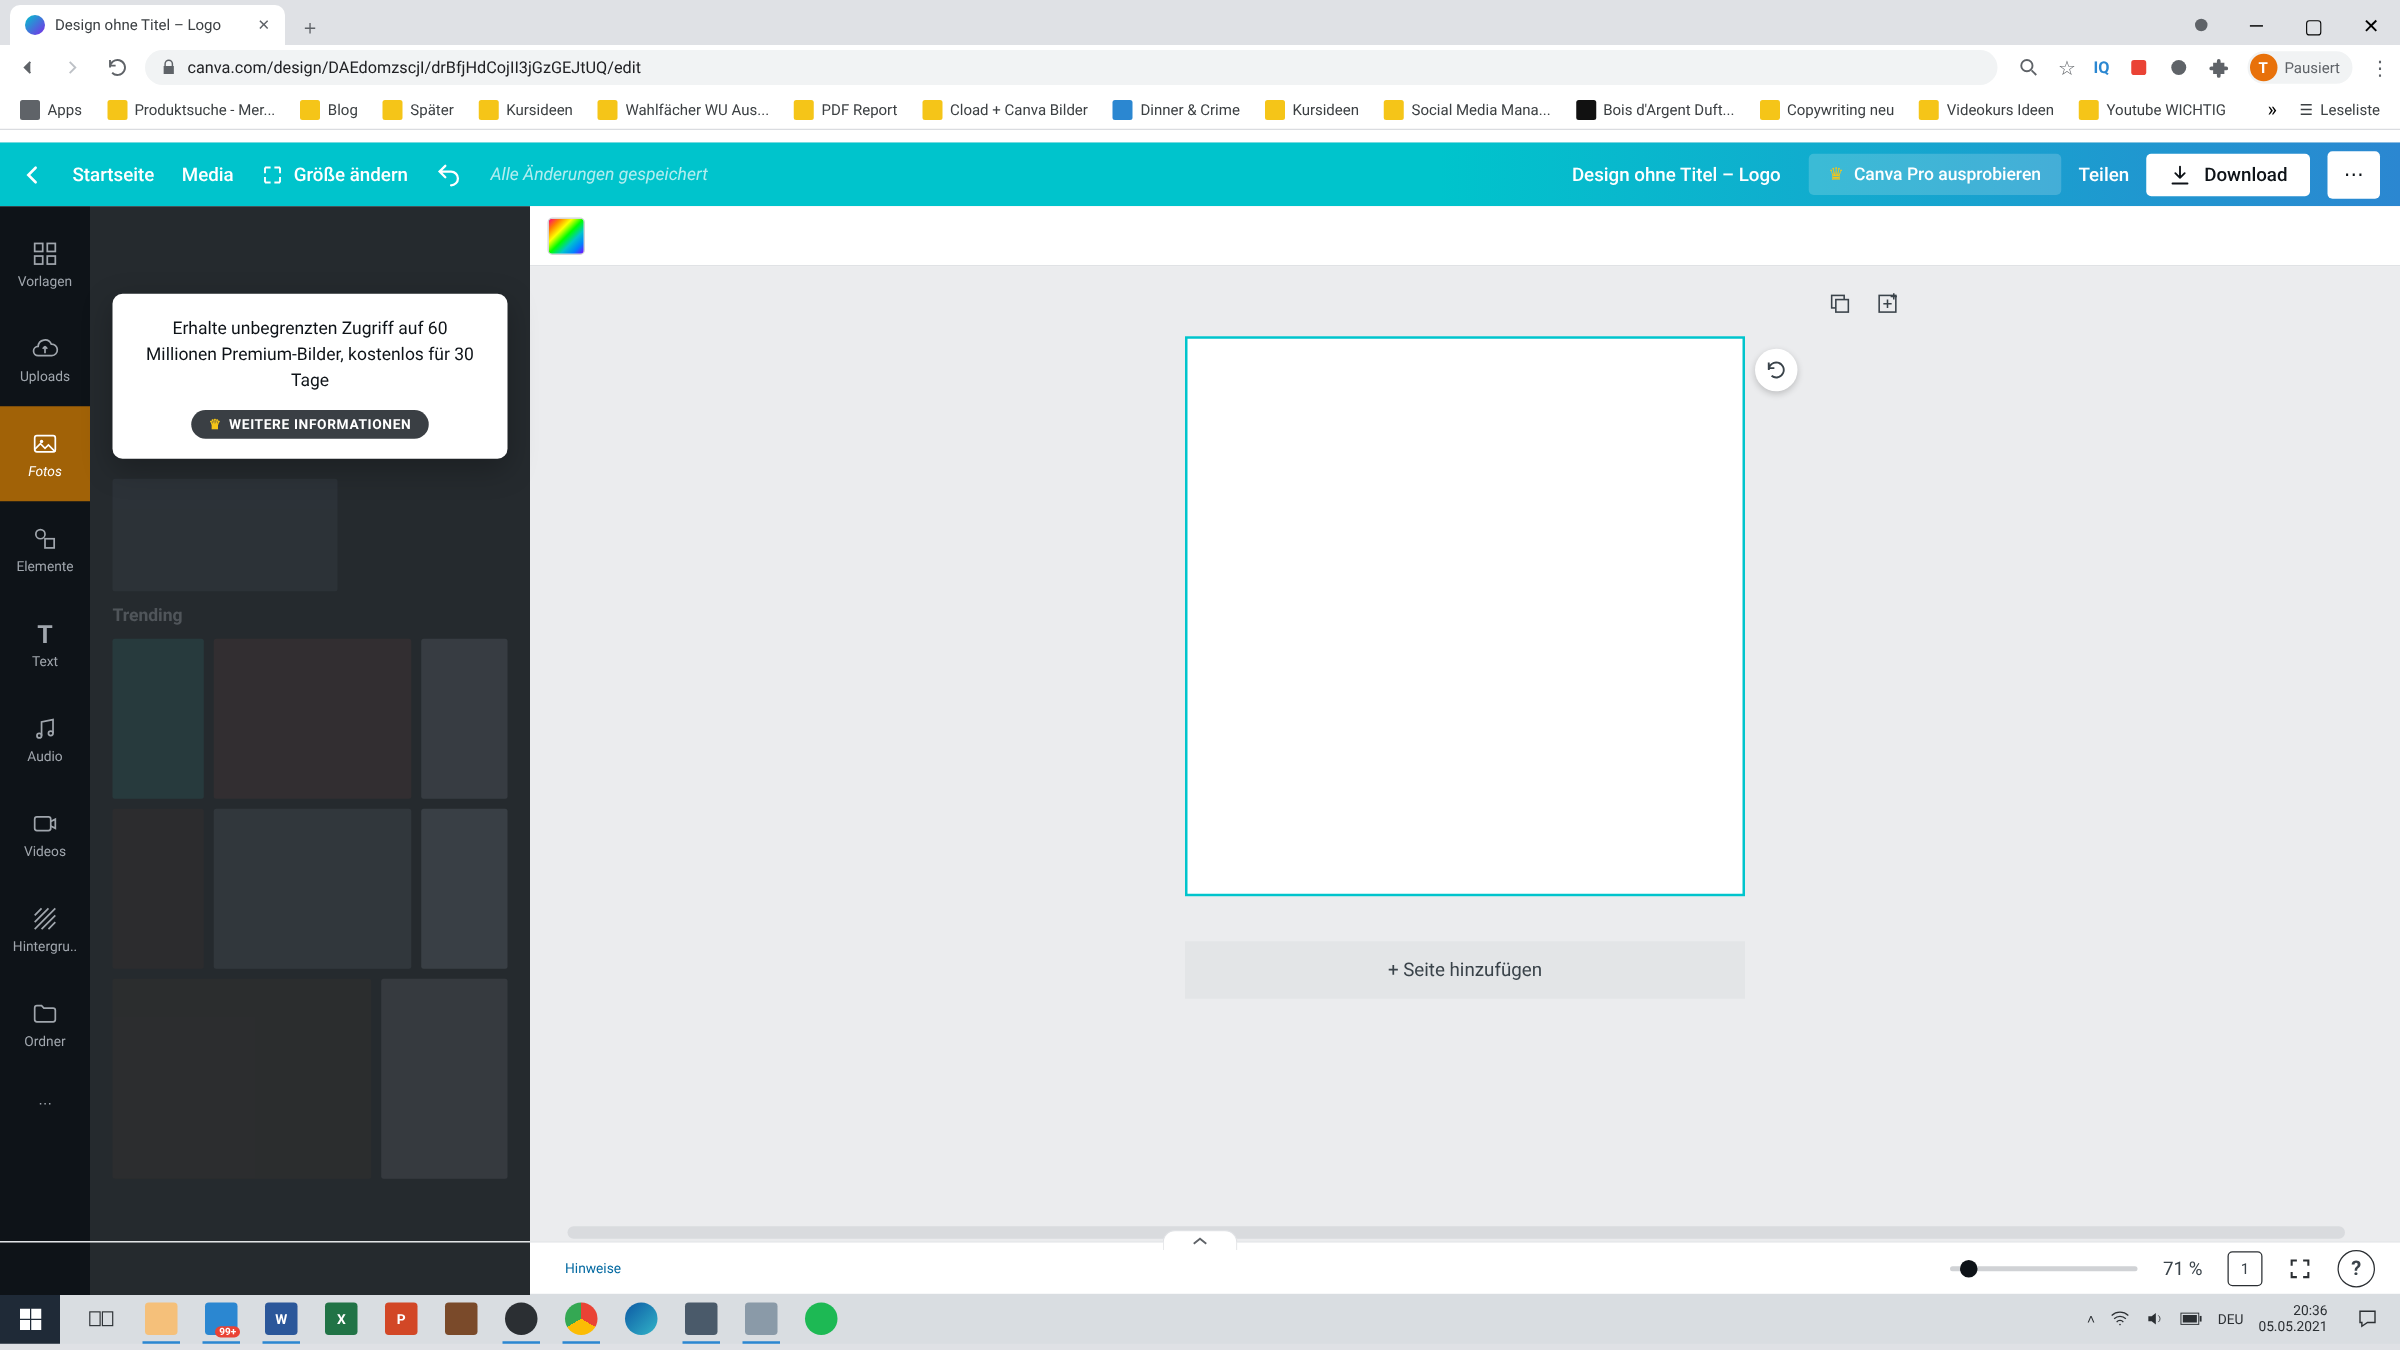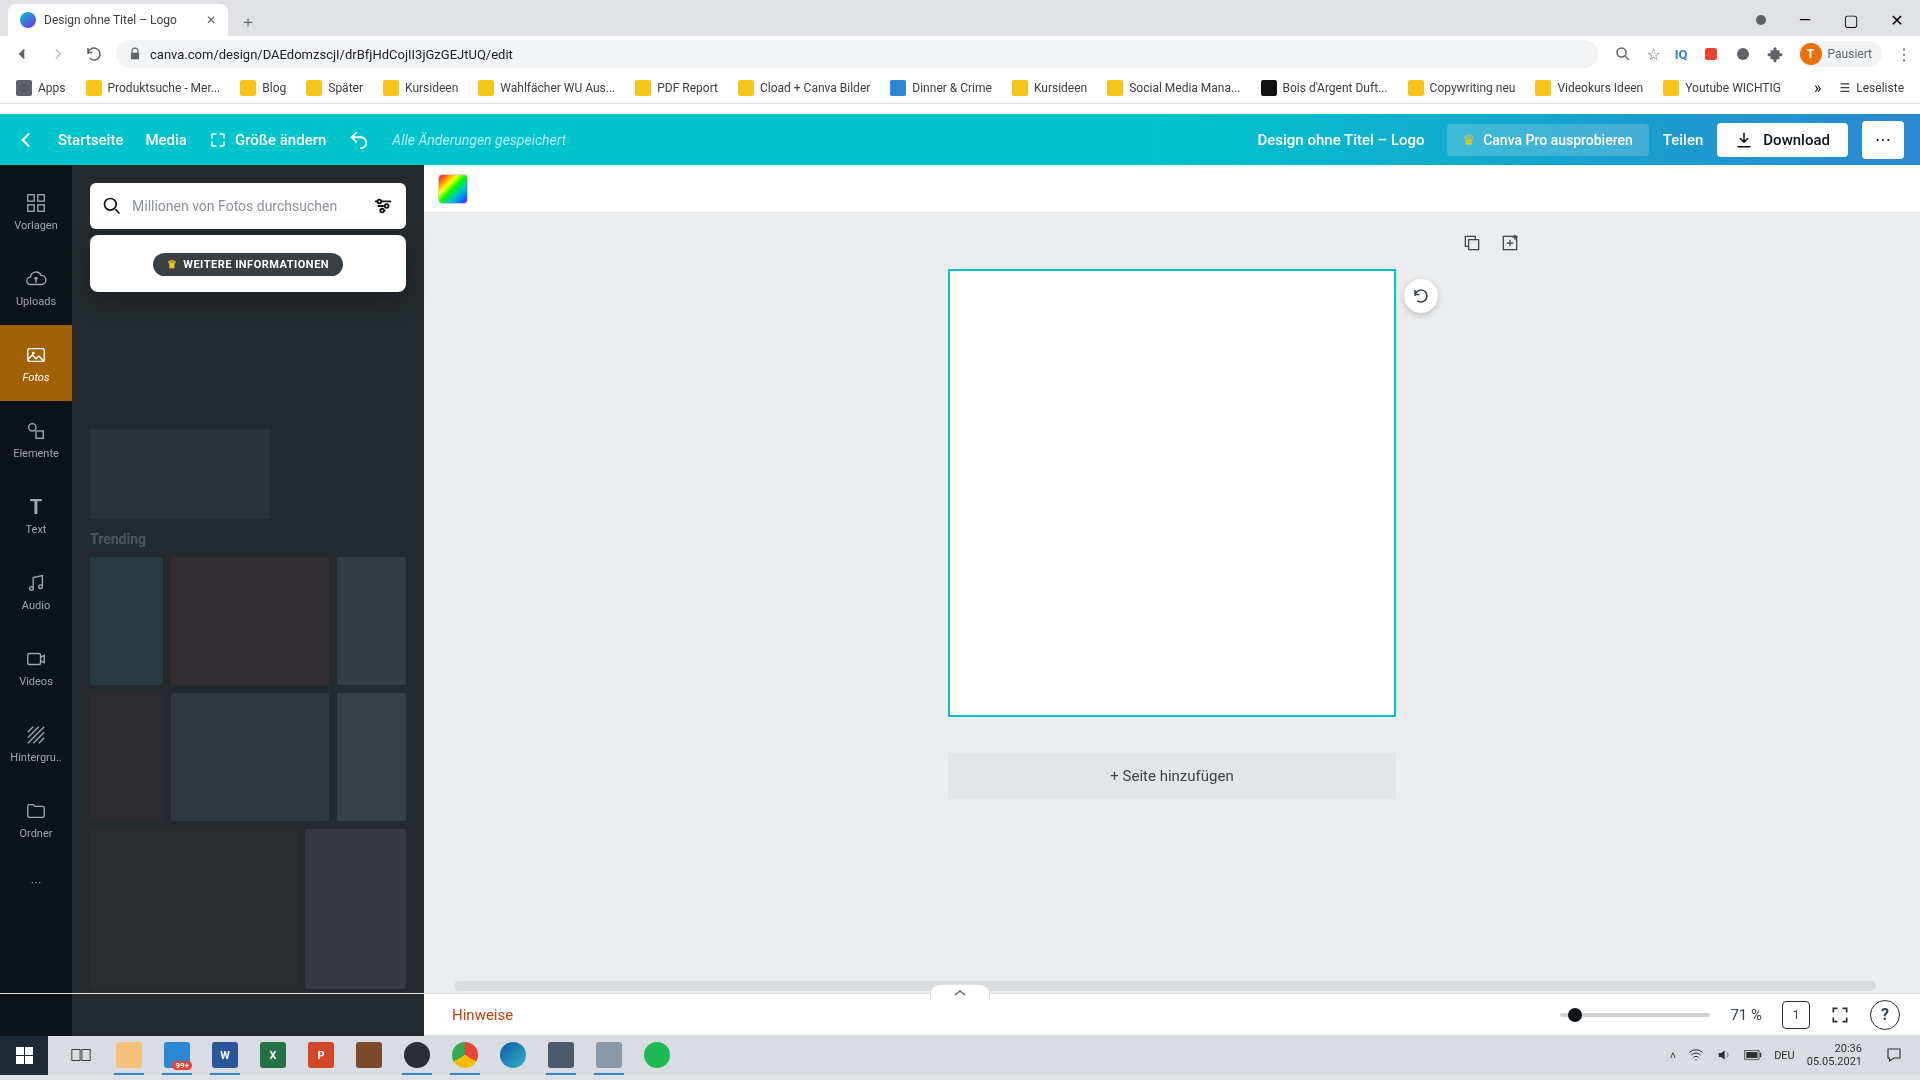--- a/index.html
+++ b/index.html
@@ -372,39 +372,23 @@
           </svg>
         </span>
         <span>Ordner</span>
       </div>
     <div class="vi more">
         <span class="ic">⋯</span>
       </div>
   </div>
 
   <div class="side-panel">
-    <div class="search-wrap">
-      <span>
-          <svg width="20" height="20" viewBox="0 0 24 24">
-            <circle cx="10" cy="10" r="7" stroke="#0e1318" stroke-width="2" fill="none"></circle>
-            <path d="M16 16l5 5" stroke="#0e1318" stroke-width="2"></path>
-          </svg>
-        </span>
-      <input type="text" placeholder="Millionen von Fotos durchsuchen" style="">
-      <span>
-          <svg width="22" height="22" viewBox="0 0 24 24">
-            <path d="M4 7h16M7 12h10M10 17h4" stroke="#0e1318" stroke-width="2" stroke-linecap="round"></path>
-            <circle cx="8" cy="7" r="2" fill="#fff" stroke="#0e1318" stroke-width="2"></circle>
-            <circle cx="16" cy="12" r="2" fill="#fff" stroke="#0e1318" stroke-width="2"></circle>
-            <circle cx="11" cy="17" r="2" fill="#fff" stroke="#0e1318" stroke-width="2"></circle>
-          </svg>
-        </span>
-    </div>
 
     <div class="popover">
+      <p>Erhalte unbegrenzten Zugriff auf 60 Millionen Premium-Bilder, kostenlos für 30 Tage</p>
       <div class="info-btn">
         <span class="crown">♛</span>
         <span>WEITERE INFORMATIONEN</span>
       </div>
     </div>
 
     <div class="photo-grid">
       <div class="ph" style="width:180px;height:90px;"></div>
       <div class="section-label">Trending</div>
       <div class="grid-row">
@@ -463,21 +447,21 @@
 </div>
 
 <div class="status-bar wide" style="position:relative;">
   <div style="width:72px;background:#0e1318;height:42px;margin:-0 0 0 -20px;"></div>
   <div style="width:352px;background:#252a2e;height:42px;margin-left:-18px;"></div>
   <div class="status-handle">
       <svg width="12" height="8" viewBox="0 0 12 8">
         <path d="M1 6l5-4 5 4" stroke="#5f6368" stroke-width="1.5" fill="none"></path>
       </svg>
     </div>
-  <span style="color:#c2410c;font-size:15px;margin-left:10px;">Hinweise</span>
+  <span style="color:#0369a1;font-size:11px;margin-left:10px;">Hinweise</span>
   <div class="zoom-group">
     <div class="zoom-slider">
         <div class="dot"></div>
       </div>
     <span style="font-size:15px;">71 %</span>
     <div class="page-ind">1</div>
     <span>
         <svg width="20" height="20" viewBox="0 0 24 24">
           <path d="M4 9V4h5M20 9V4h-5M4 15v5h5M20 15v5h-5" stroke="#2b2f33" stroke-width="2" fill="none"></path>
         </svg>

